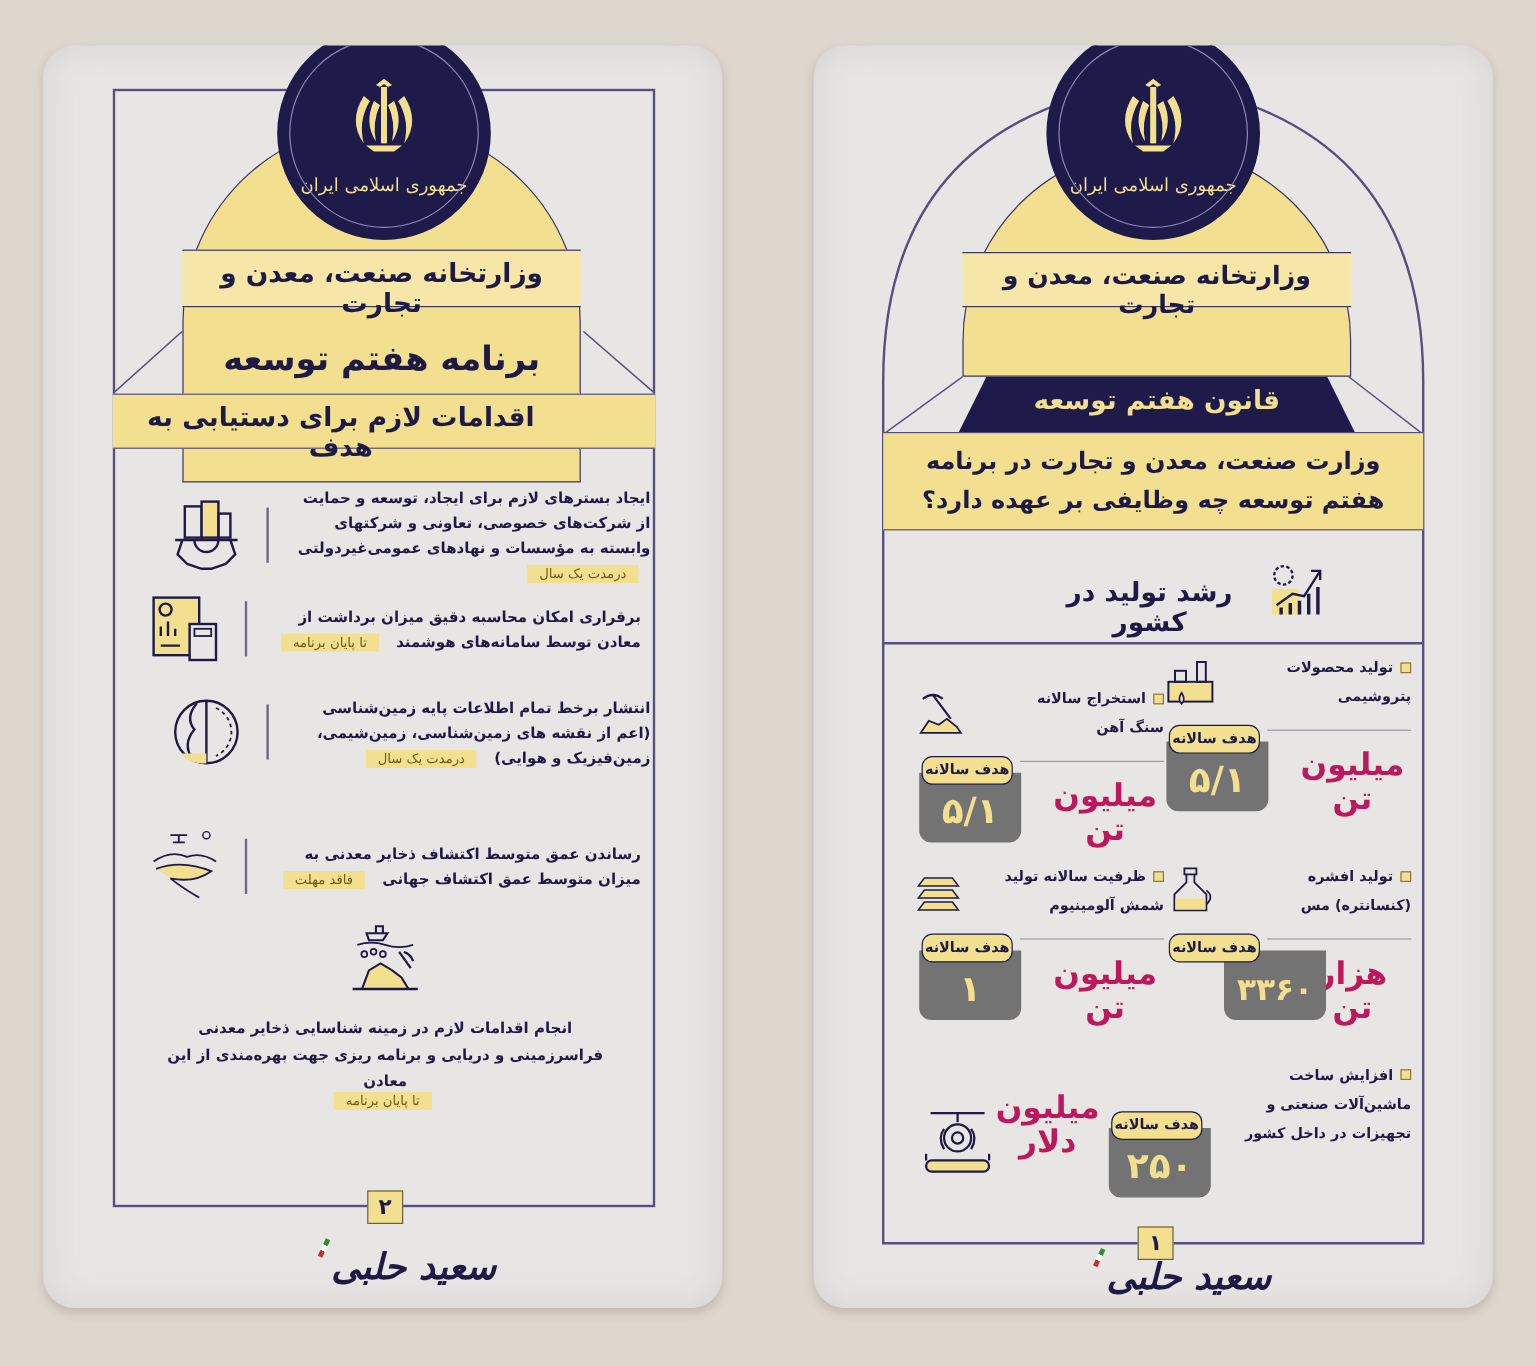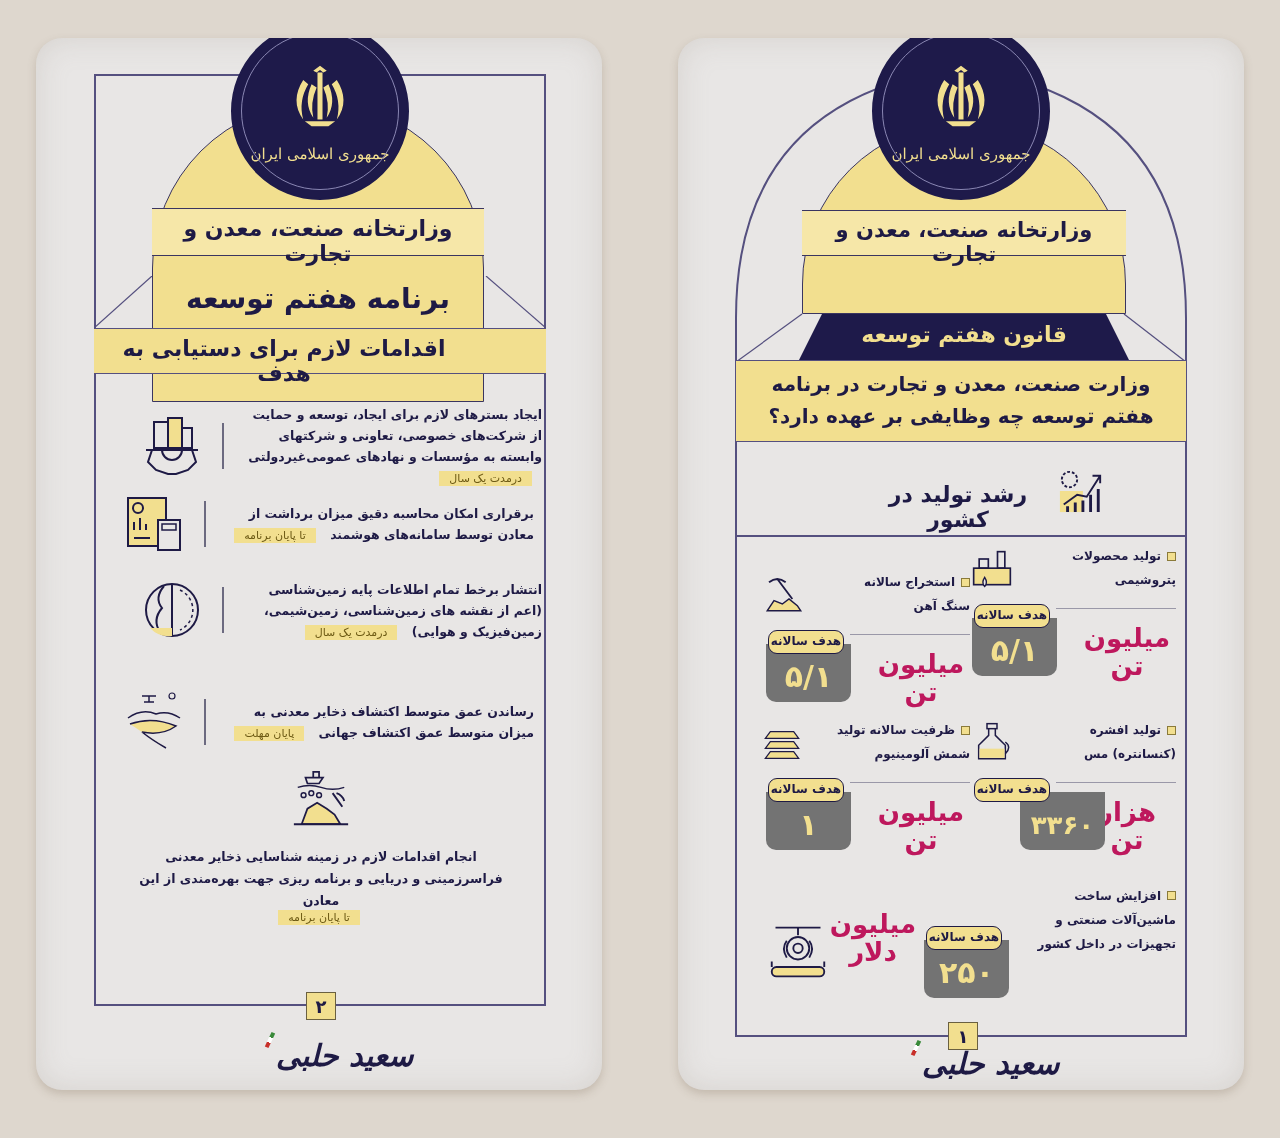--- a/index.html
+++ b/index.html
@@ -123,21 +123,21 @@
   <div class="item" style="right:60px;top:652px;width:420px;flex-direction:row-reverse;">
     <svg class="icon" viewBox="0 0 64 64">
       <path d="M20 6 H34 M27 6 V12 M22 12 H32" stroke="#1e1a45" stroke-width="1.5"></path>
       <path d="M6 28 Q20 18 34 24 Q46 20 58 28" fill="none" stroke="#1e1a45" stroke-width="1.5"></path>
       <path d="M8 34 Q30 26 54 36 Q40 46 20 42 Q30 50 44 58" fill="#f2df8f" stroke="#1e1a45" stroke-width="1.5"></path>
       <circle cx="50" cy="6" r="3" fill="none" stroke="#1e1a45" stroke-width="1.2"></circle>
     </svg>
     <div class="sep"></div>
     <div class="txt" style="width:310px;">
       <span>رساندن عمق متوسط اکتشاف ذخایر معدنی به میزان متوسط عمق اکتشاف جهانی</span>
-      <span class="tag">پایان مهلت</span>
+      <span class="tag">فاقد مهلت</span>
     </div>
   </div>
 
   <svg viewBox="0 0 64 64" style="position:absolute;left:254px;top:730px;width:62px;height:62px;">
     <path d="M16 10 H34 L30 16 H18Z M24 10 V4 H30 V10" fill="none" stroke="#1e1a45" stroke-width="1.8"></path>
     <path d="M8 20 Q20 16 32 20 Q44 24 56 20" fill="none" stroke="#1e1a45" stroke-width="1.5"></path>
     <circle cx="14" cy="28" r="2.5" fill="none" stroke="#1e1a45" stroke-width="1.5"></circle>
     <circle cx="22" cy="26" r="2.5" fill="none" stroke="#1e1a45" stroke-width="1.5"></circle>
     <circle cx="30" cy="28" r="2.5" fill="none" stroke="#1e1a45" stroke-width="1.5"></circle>
     <path d="M12 58 L18 42 L28 36 L38 42 L46 48 L52 58Z" fill="#f2df8f" stroke="#1e1a45" stroke-width="1.8"></path>

